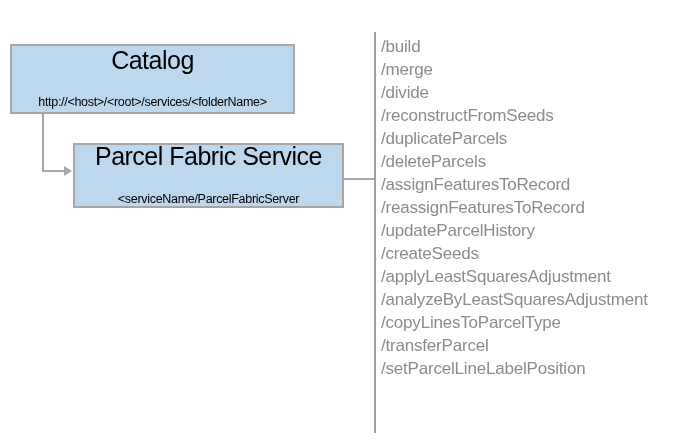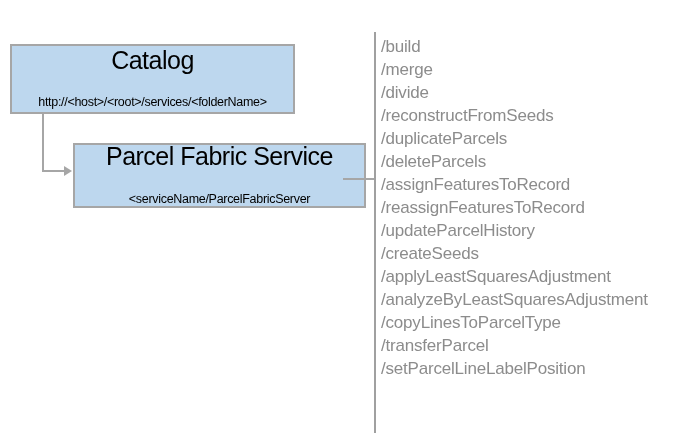--- a/index.html
+++ b/index.html
@@ -33,21 +33,21 @@
     align-items: center;
     justify-content: center;
     text-align: center;
   }
   .node-catalog {
     left: 10px; top: 44px;
     width: 285px; height: 70px;
   }
   .node-service {
     left: 73px; top: 143px;
-    width: 293px; height: 65px;
+    width: 271px; height: 65px;
   }
   .node-title {
     color: var(--box-text);
     font-size: 25px;
     line-height: 1.1;
     letter-spacing: -0.5px;
     white-space: nowrap;
   }
   .node-subtitle {
     color: var(--box-text);

